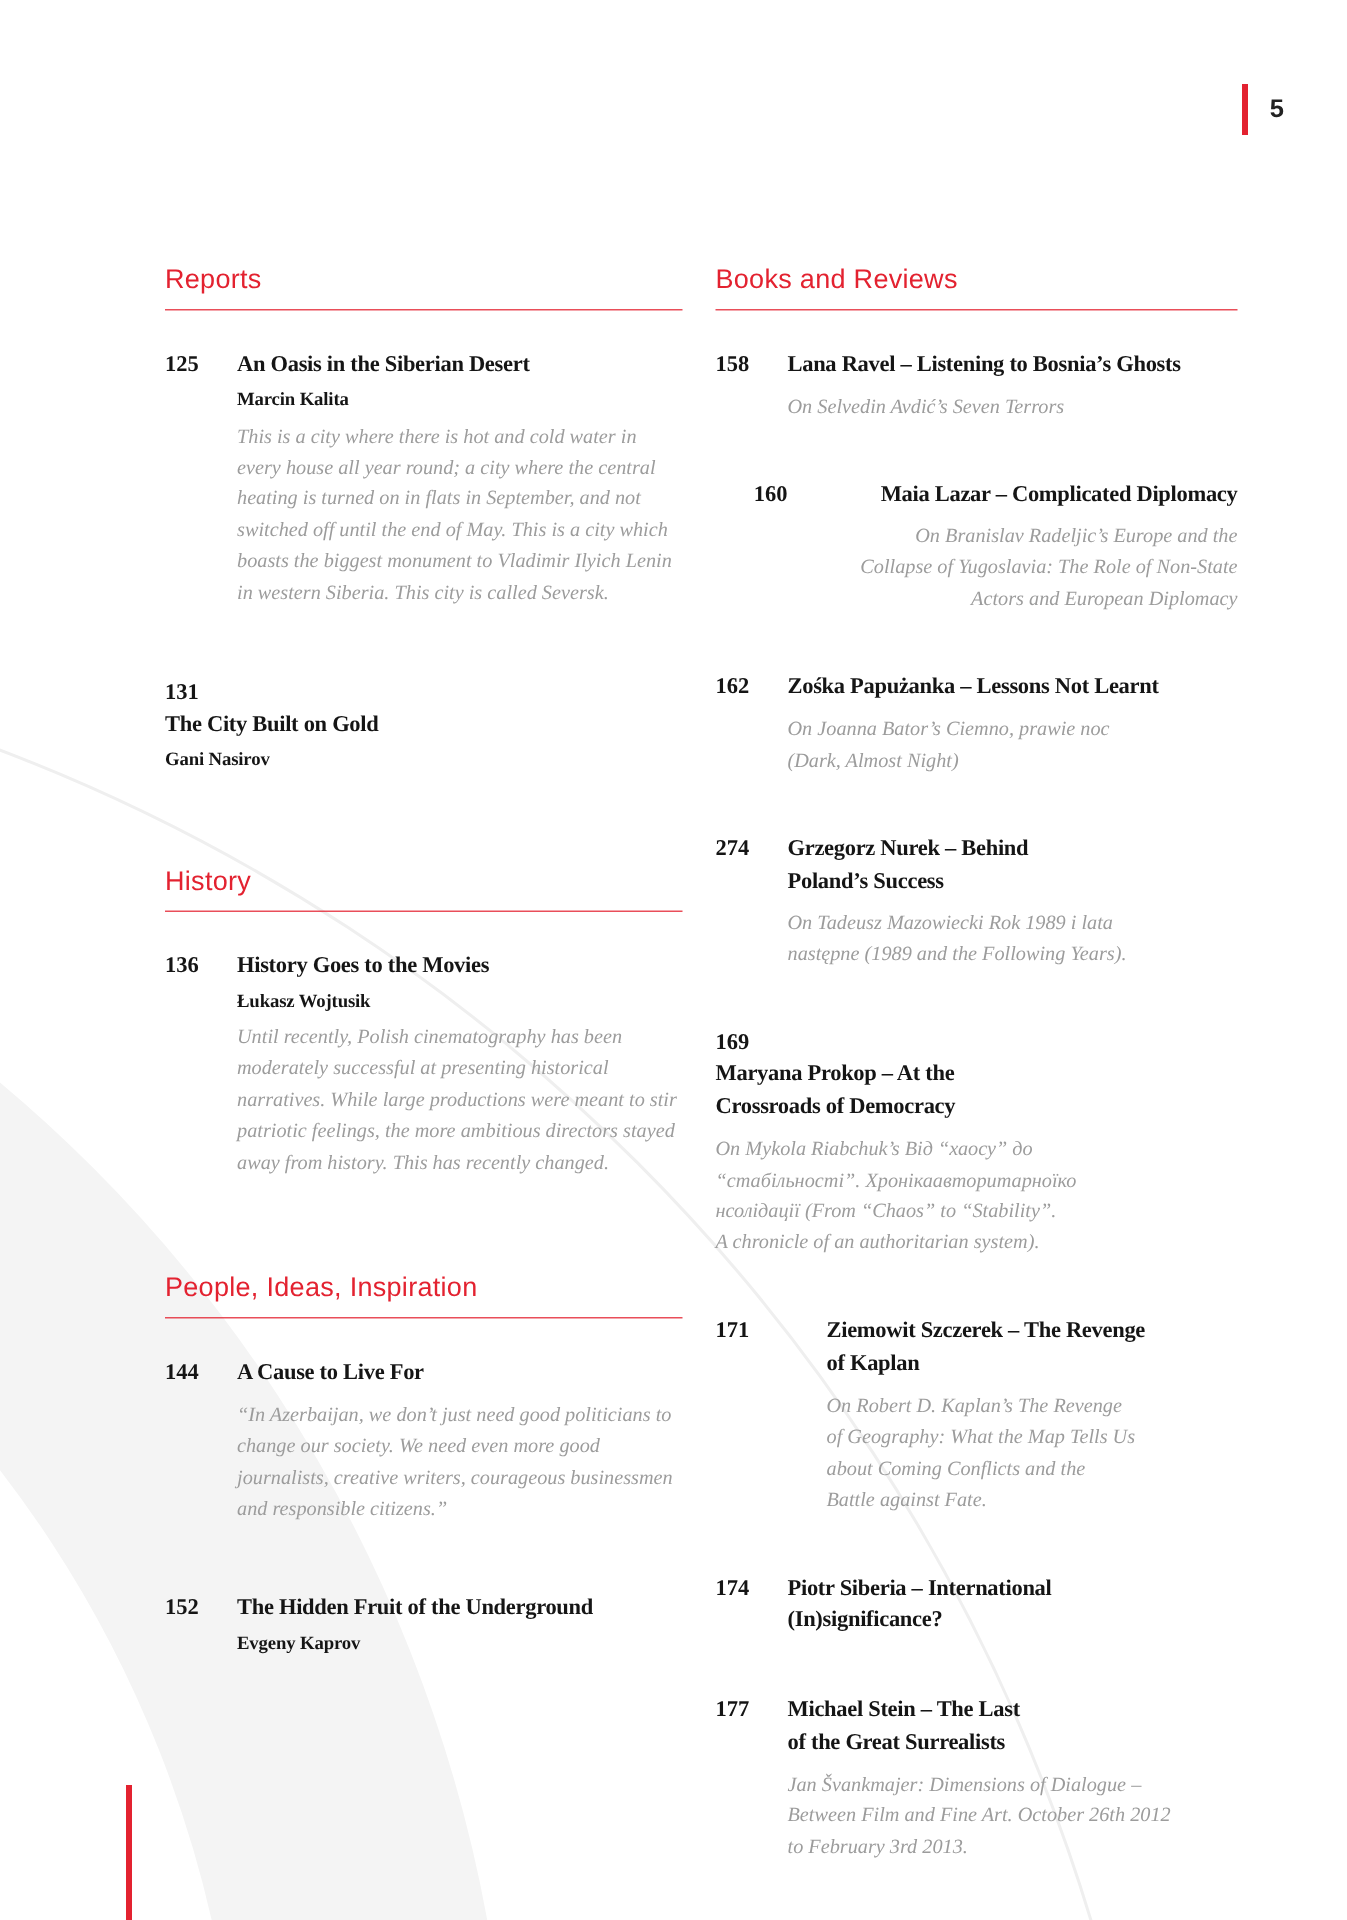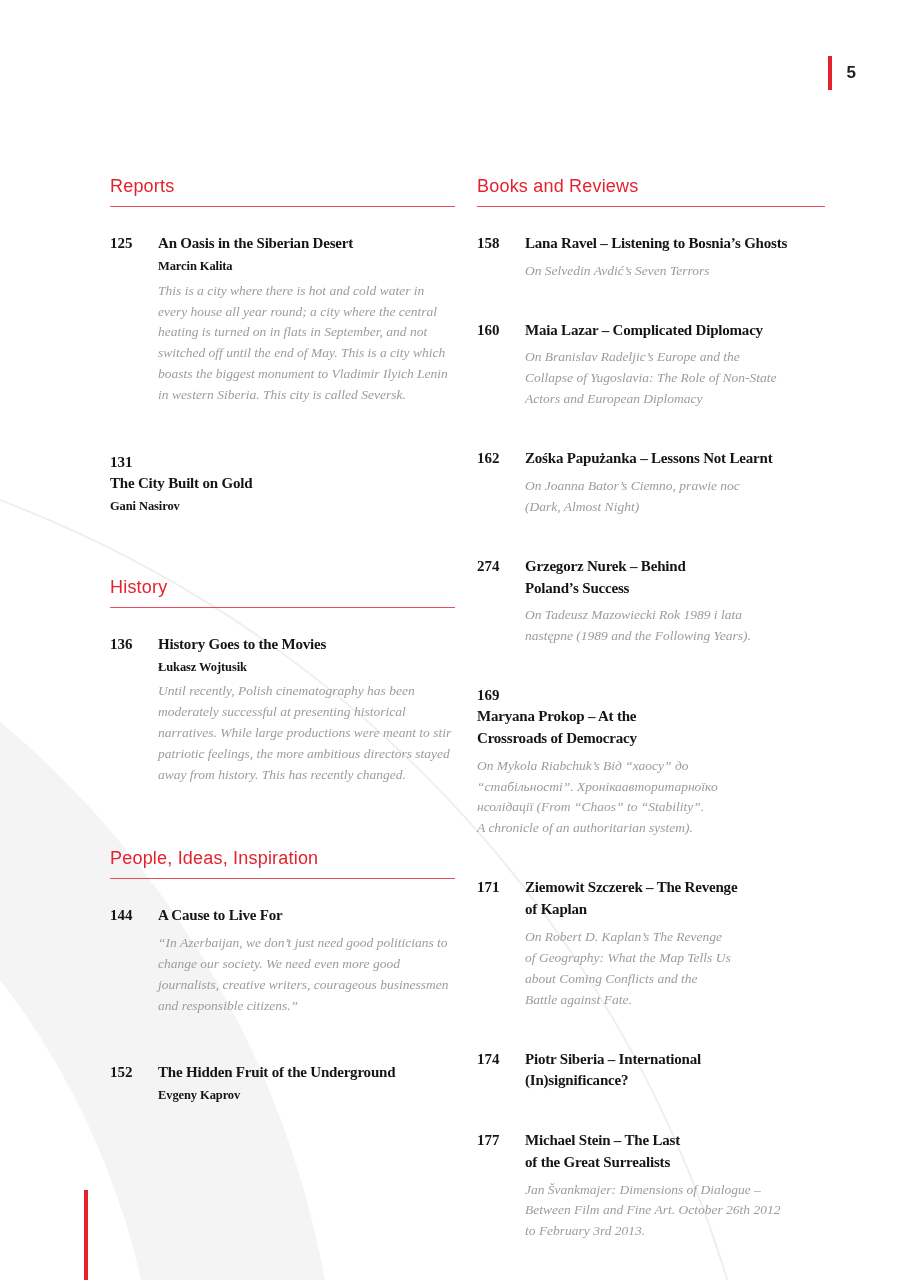--- a/index.html
+++ b/index.html
@@ -138,21 +138,21 @@
       <h2 class="section-title">Books and Reviews</h2>
 
       <div class="entry">
         <div class="entry-num">158</div>
         <div class="entry-body">
           <div class="entry-title">Lana Ravel – Listening to Bosnia’s Ghosts</div>
           <div class="entry-desc">On Selvedin Avdić’s Seven Terrors</div>
         </div>
       </div>
 
-      <div class="entry" style="margin-top:38px;">
+      <div class="entry" style="margin-top:38px;text-align:right;">
         <div class="entry-num">160</div>
         <div class="entry-body">
           <div class="entry-title">Maia Lazar – Complicated Diplomacy</div>
           <div class="entry-desc">On Branislav Radeljic’s Europe and the
 Collapse of Yugoslavia: The Role of Non-State
 Actors and European Diplomacy</div>
         </div>
       </div>
 
       <div class="entry" style="margin-top:38px;">
@@ -179,21 +179,21 @@
         <div class="entry-body">
           <div class="entry-title">Maryana Prokop – At the
 Crossroads of Democracy</div>
           <div class="entry-desc">On Mykola Riabchuk’s Від “хаосу” до
 “стабільності”. Хронікаавторитарноїко
 нсолідації (From “Chaos” to “Stability”.
 A chronicle of an authoritarian system).</div>
         </div>
       </div>
 
-      <div class="entry" style="margin-top:38px;">
+      <div class="entry" style="margin-top:38px;gap:26px;">
         <div class="entry-num">171</div>
         <div class="entry-body">
           <div class="entry-title">Ziemowit Szczerek – The Revenge
 of Kaplan</div>
           <div class="entry-desc">On Robert D. Kaplan’s The Revenge
 of Geography: What the Map Tells Us
 about Coming Conflicts and the
 Battle against Fate.</div>
         </div>
       </div>

